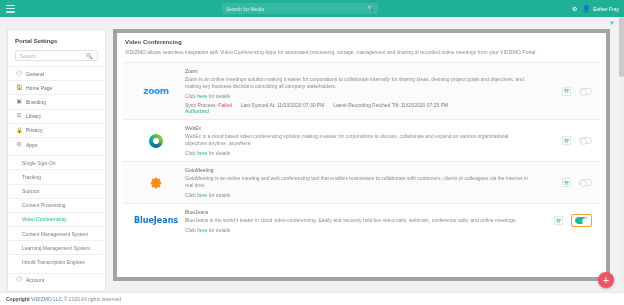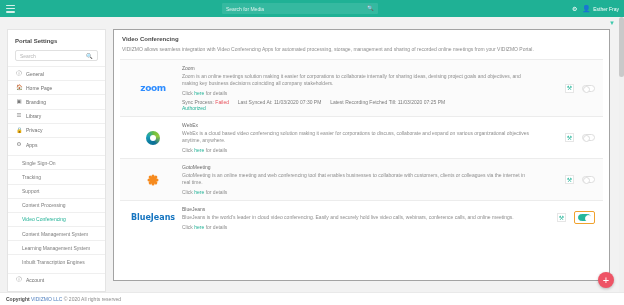--- a/index.html
+++ b/index.html
@@ -62,21 +62,21 @@
   .sb-sub {
     padding:3.6px 8px 3.6px 14px; font-size:5px; color:#7c7c7c;
     border-top:1px solid #efefef; cursor:pointer;
   }
   .sb-sub.active { color:#1fb195; }
   .sb-gap { height:4px; }
 
   
   .content {
     position:absolute; left:113px; top:29px; width:497px; height:252px;
-    background:#ffffff; border:1px solid #a3a3a3;
+    background:#ffffff; border:4px solid #a3a3a3;
   }
   .ct-title { font-size:6px; font-weight:bold; color:#4a4a4a; padding:6px 8px 4px 8px; }
   .ct-desc { font-size:5px; color:#8d8d8d; padding:0 8px 6px 8px; line-height:1.4; }
 
   .rows { margin:0 6px; }
   .row {
     display:flex; align-items:center;
     border-top:1px solid #ececec;
     background:#fbfbfb; padding:5px 4px;
     min-height:34px;

